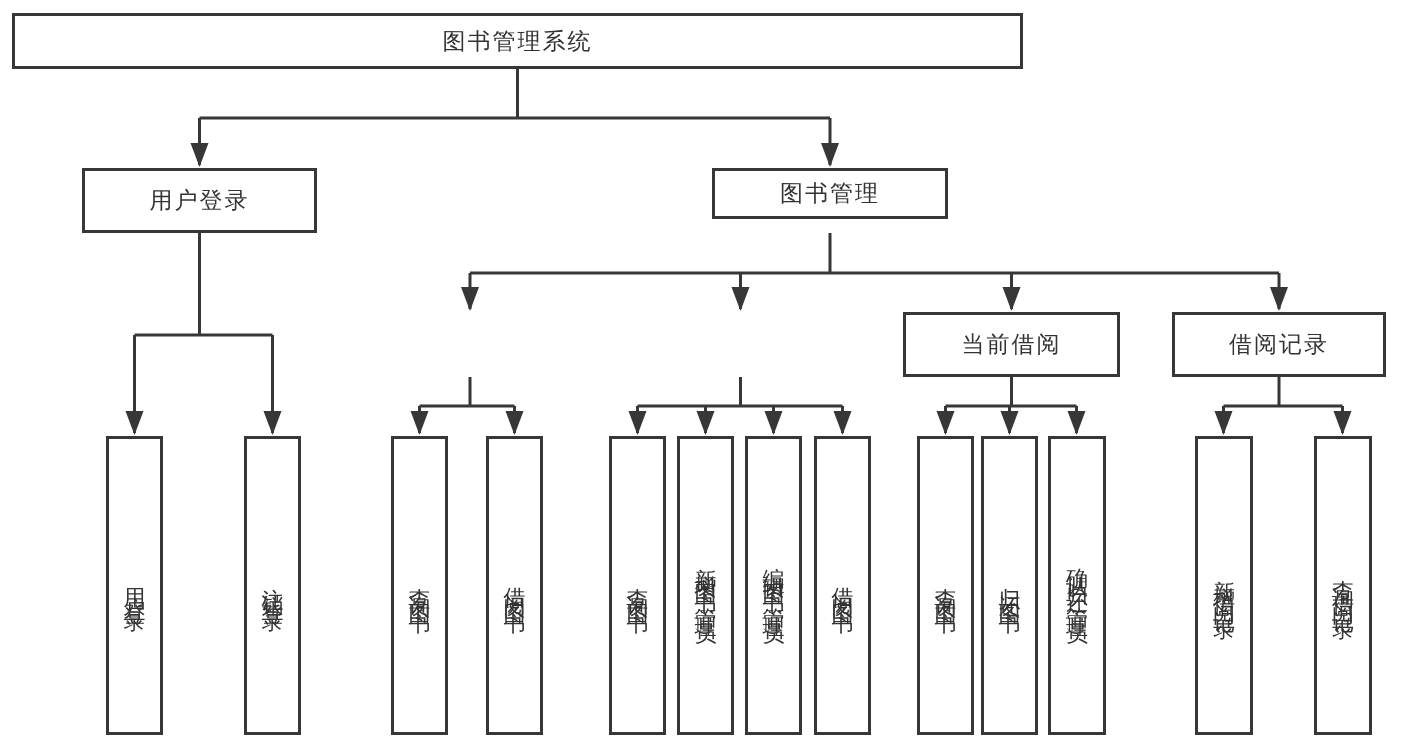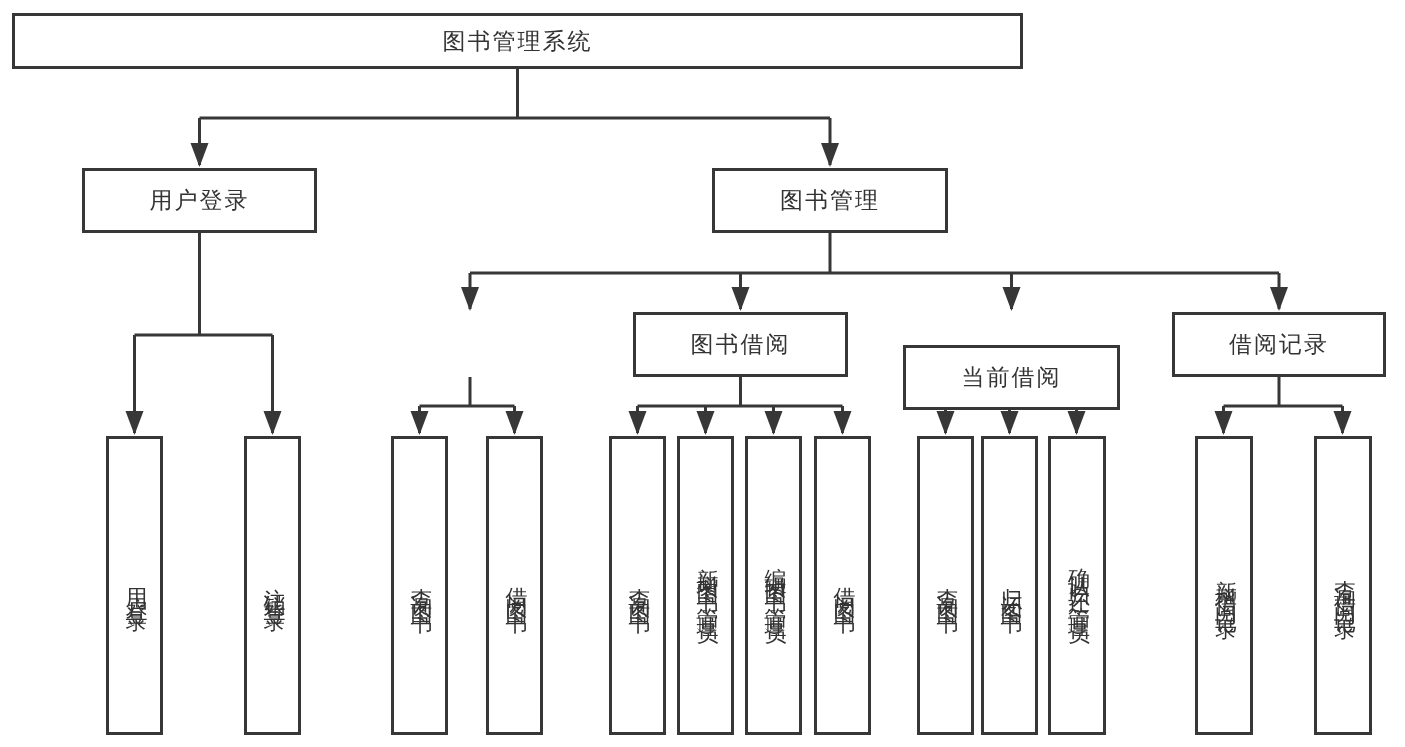--- a/index.html
+++ b/index.html
@@ -6,21 +6,21 @@
     margin: 0;
     padding: 0;
     background: #ffffff;
   }
   .canvas {
     position: relative;
     width: 1405px;
     height: 747px;
     background: #ffffff;
     overflow: hidden;
-    font-family: Liberation Mono, monospace;
+    font-family: Liberation Sans, sans-serif;
   }
   .connector-svg {
     position: absolute;
     left: 0;
     top: 0;
     z-index: 1;
   }
   .box {
     position: absolute;
     box-sizing: border-box;
@@ -98,28 +98,25 @@
              M1333.5 411 L1351.5 411 L1342.5 435 Z"></path>
   </svg>
 
   <div class="box" style="left:12px; top:13px; width:1011px; height:56px;">
     <span class="h-label">图书管理系统</span>
   </div>
 
   <div class="box" style="left:82px; top:168px; width:235px; height:65px;">
     <span class="h-label">用户登录</span>
   </div>
-  <div class="box" style="left:712px; top:168px; width:236px; height:65px;">
+  <div class="box" style="left:712px; top:168px; width:236px; height:51px;">
     <span class="h-label">图书管理</span>
   </div>
 
-  <div class="box" style="left:633px; top:312px; width:215px; height:65px;">
-    <span class="h-label">图书借阅</span>
-  </div>
-  <div class="box" style="left:903px; top:312px; width:217px; height:65px;margin-top:33px;">
+  <div class="box" style="left:903px; top:312px; width:217px; height:65px;">
     <span class="h-label">当前借阅</span>
   </div>
   <div class="box" style="left:1172px; top:312px; width:214px; height:65px;">
     <span class="h-label">借阅记录</span>
   </div>
 
   <div class="box" style="left:106px; top:436px; width:57px; height:299px;">
     <span class="v-label">用户登录</span>
   </div>
   <div class="box" style="left:244px; top:436px; width:57px; height:299px;">

